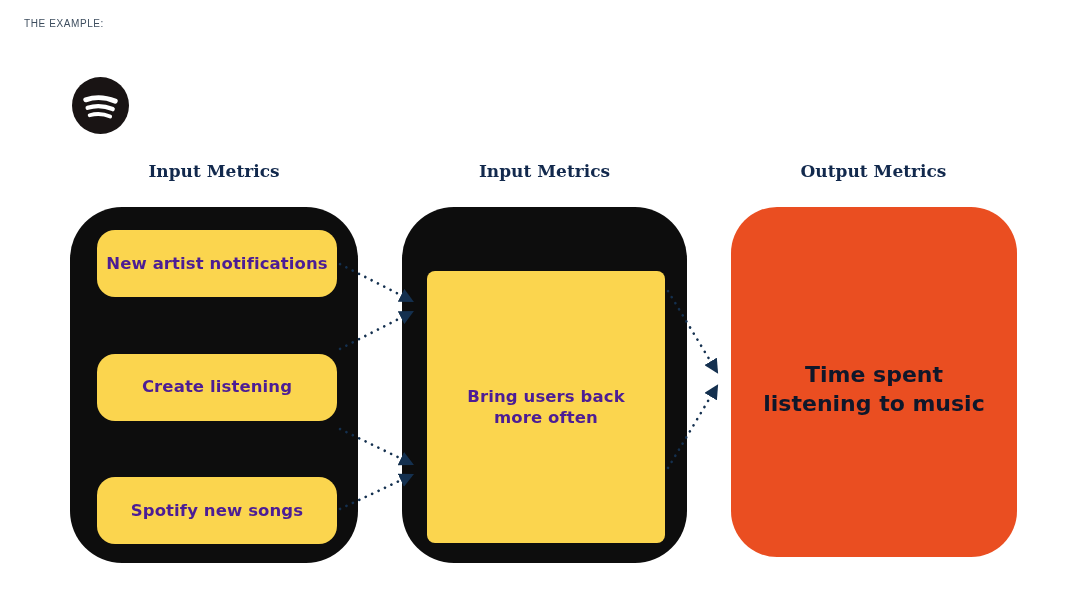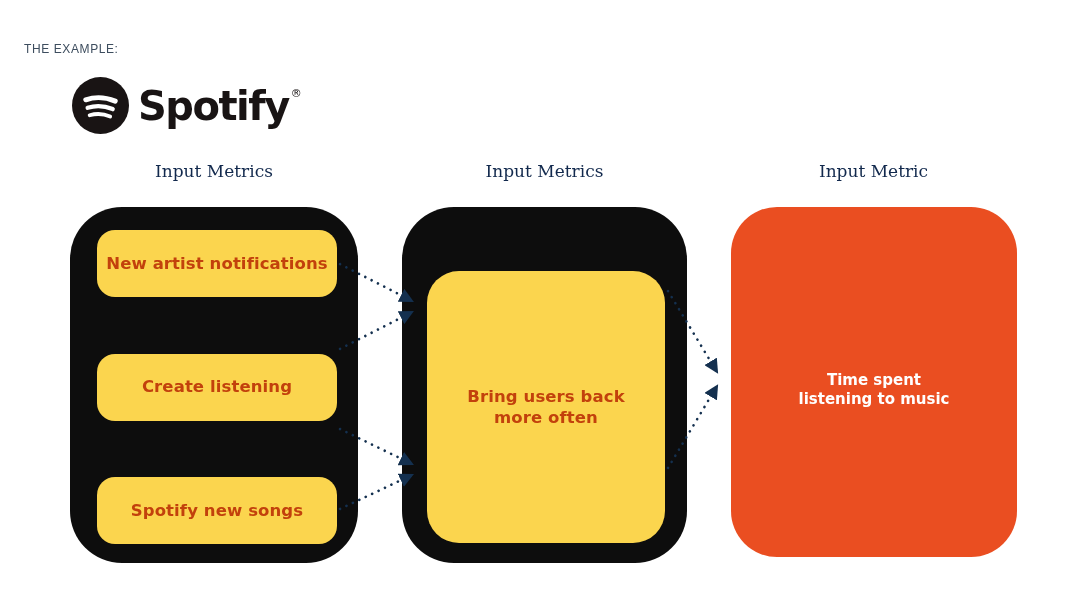--- a/index.html
+++ b/index.html
@@ -9,24 +9,23 @@
     position: relative;
     width: 1090px;
     height: 616px;
     background: #ffffff;
     overflow: hidden;
   }
   .eyebrow {
     position: absolute;
     left: 24px;
     top: 18px;
-    font-size: 12px;
+    font-size: 10px;
     letter-spacing: 0.6px;
     color: #3d4d5e;
-    margin-top: 24px;
   }
   
   .logo {
     position: absolute;
     left: 72px;
     top: 77px;
     display: flex;
     align-items: center;
     gap: 9px;
   }
@@ -48,21 +47,21 @@
     top: 2px;
     left: 2px;
     font-weight: normal;
   }
   
   .col-header {
     position: absolute;
     top: 161px;
     text-align: center;
     font-family: "DejaVu Serif", "Liberation Serif", serif;
-    font-weight: normal;
+    font-weight: bold;
     font-size: 17px;
     color: #12294d;
   }
   .col-header.h1 { left: 70px;  width: 288px; }
   .col-header.h2 { left: 402px; width: 285px; }
   .col-header.h3 { left: 730px; width: 287px; }
   
   .frame {
     position: absolute;
     background: #0d0d0d;
@@ -81,46 +80,46 @@
     gap: 17px;
   }
   .card {
     background: #fbd54e;
     display: flex;
     align-items: center;
     justify-content: center;
     text-align: center;
   }
   .frame.f1 .card { height: 67px; border-radius: 18px; }
-  .frame.f2 .card { flex: 1; border-radius: 32px; margin-top: 40px; }
+  .frame.f2 .card { flex: 1; border-radius: 8px; margin-top: 40px; }
   .card-label {
     font-family: "DejaVu Sans", sans-serif;
     font-weight: bold;
     font-size: 16.5px;
-    color: #c2410c;
+    color: #4c1d95;
     white-space: pre-line;
     line-height: 1.3;
     letter-spacing: 0.1px;
   }
   
   .output-block {
     position: absolute;
     left: 731px; top: 207px; width: 286px; height: 350px;
     background: #ea4e21;
     border-radius: 46px;
     display: flex;
     align-items: center;
     justify-content: center;
     text-align: center;
   }
   .output-label {
     font-family: "DejaVu Sans", sans-serif;
     font-weight: bold;
-    font-size: 15px;
-    color: #ffffff;
+    font-size: 22px;
+    color: #0f172a;
     white-space: pre-line;
     line-height: 1.3;
     position: relative;
     top: 8px;
   }
   
   .connectors {
     position: absolute;
     left: 0; top: 0;
     width: 1090px; height: 616px;
@@ -143,26 +142,25 @@
 
   <div class="logo">
     <span>
       <svg width="57" height="57" viewBox="0 0 60 60" aria-hidden="true">
         <circle cx="30" cy="30" r="30" fill="#191414"></circle>
         <path d="M14.5 24 Q29.5 18.8 45.5 25.4" fill="none" stroke="#ffffff" stroke-width="5.2" stroke-linecap="round"></path>
         <path d="M16.5 32.4 Q29.5 28.2 42.8 33.8" fill="none" stroke="#ffffff" stroke-width="4.6" stroke-linecap="round"></path>
         <path d="M18.6 40.3 Q29.6 37.1 40.2 41.6" fill="none" stroke="#ffffff" stroke-width="4.0" stroke-linecap="round"></path>
       </svg>
     </span>
-    <span class="logo-word"><span>Spotify</span><span class="logo-reg">®</span></span>
   </div>
 
   <div class="col-header h1">Input Metrics</div>
   <div class="col-header h2">Input Metrics</div>
-  <div class="col-header h3">Input Metric</div>
+  <div class="col-header h3">Output Metrics</div>
 
   <div class="frame f1">
     <div class="card">
         <span class="card-label">New artist notifications</span>
       </div>
     <div class="card">
         <span class="card-label">Create listening</span>
       </div>
     <div class="card">
         <span class="card-label">Spotify new songs</span>

